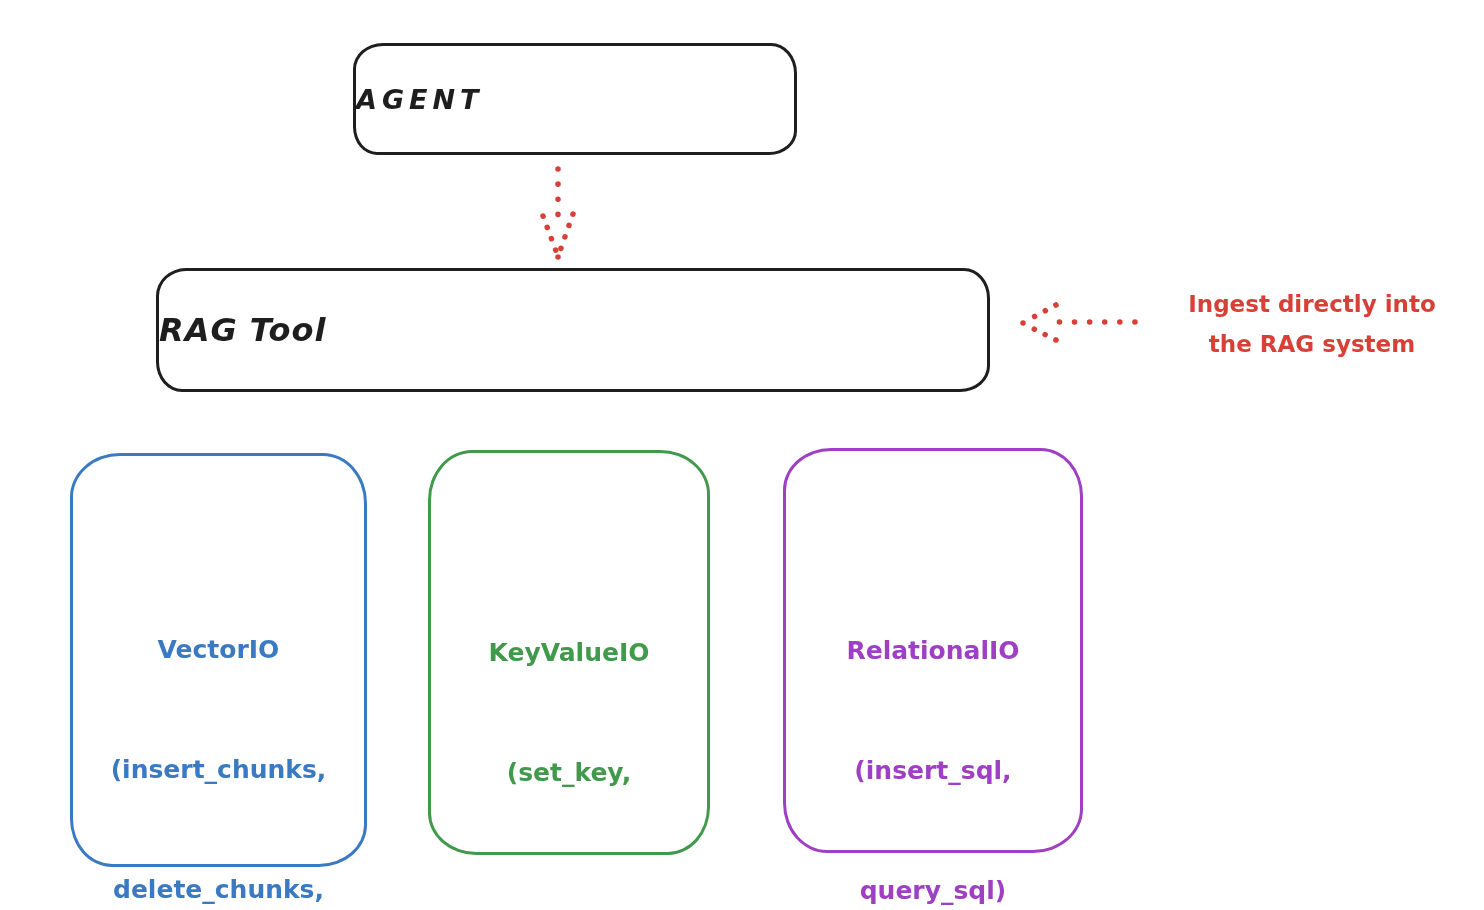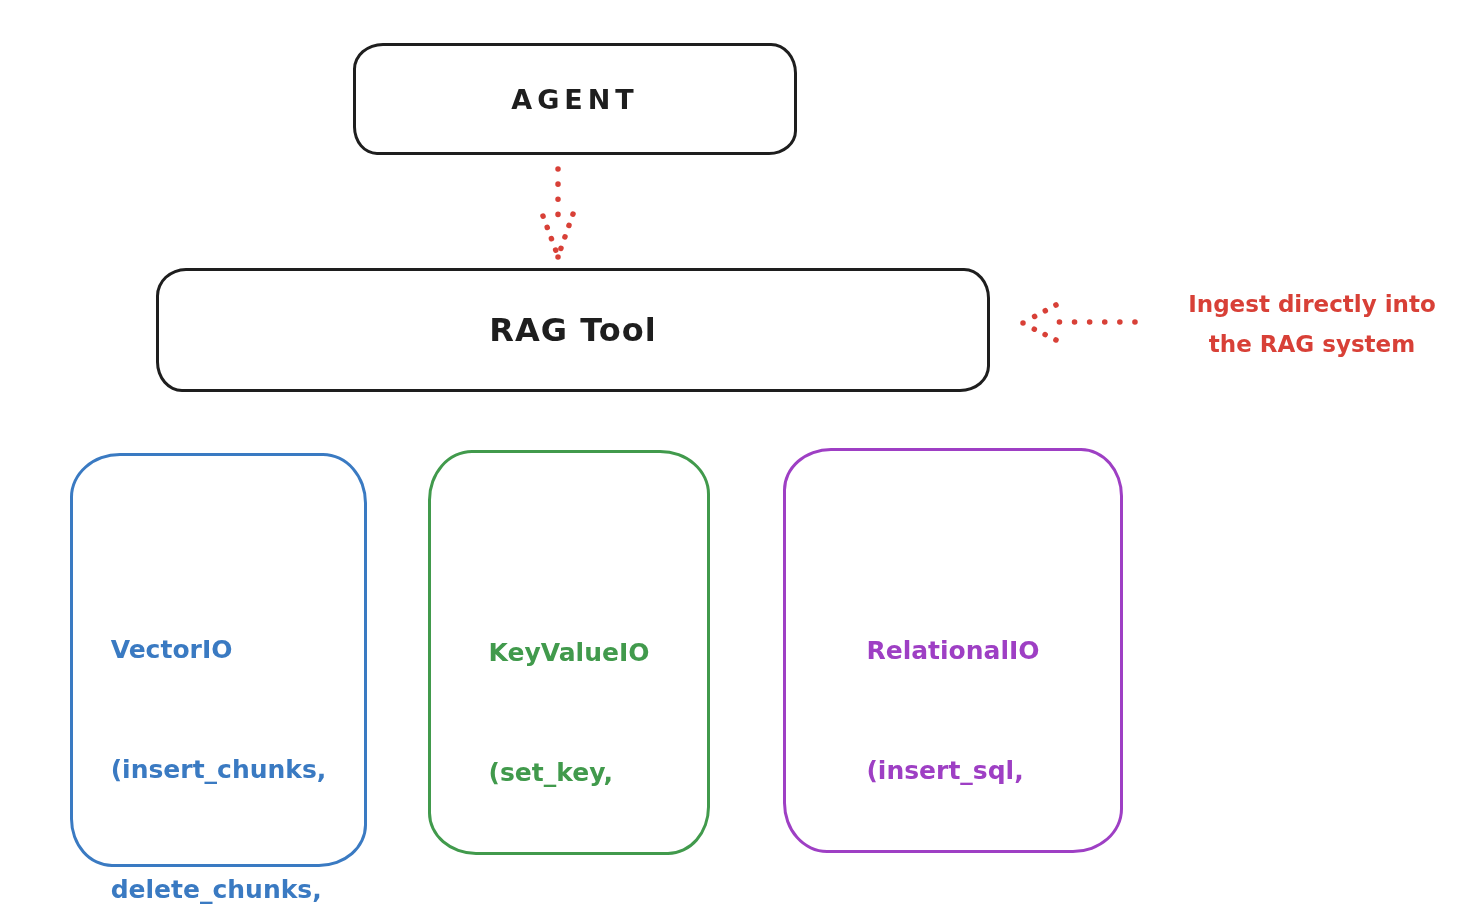--- a/index.html
+++ b/index.html
@@ -9,21 +9,21 @@
     background:#ffffff;
     font-family:"DejaVu Sans", sans-serif;
     overflow:hidden;
   }
   .node{
     position:absolute;
     box-sizing:border-box;
     background:#ffffff;
     display:flex;
     align-items:center;
-    justify-content:center;
+    font-style:italic;
   }
   
   .agent-node{
     left:353px;top:43px;width:444px;height:112px;
     border:3.5px solid var(--ink);
     border-radius:30px 26px 28px 24px / 26px 30px 24px 28px;
   }
   .rag-node{
     left:156px;top:268px;width:834px;height:124px;
     border:3.5px solid var(--ink);
@@ -41,20 +41,21 @@
     letter-spacing:5px;
   }
   
   .backend{
     position:absolute;
     box-sizing:border-box;
     background:#ffffff;
     display:flex;
     flex-direction:column;
     align-items:center;
+    text-align:center;
   }
   .backend .methods{
     line-height:40px;
     font-size:25px;
     font-weight:600;
     white-space:pre;
   }
   .backend-vector{
     left:70px;top:453px;width:297px;height:414px;
     border:3.5px solid var(--blue);
@@ -63,21 +64,21 @@
     padding-top:94px;
   }
   .backend-keyvalue{
     left:428px;top:450px;width:282px;height:405px;
     border:3.5px solid var(--green);
     border-radius:44px 50px 42px 48px / 50px 44px 48px 42px;
     color:var(--green);
     padding-top:100px;
   }
   .backend-relational{
-    left:783px;top:448px;width:340px;height:405px;
+    left:783px;top:448px;width:300px;height:405px;
     border:3.5px solid var(--violet);
     border-radius:48px 42px 50px 44px / 42px 48px 44px 50px;
     color:var(--violet);
     padding-top:100px;
   }
   
   .annotation{
     position:absolute;
     left:1140px;top:284px;width:344px;
     color:var(--red);
@@ -157,17 +158,18 @@
       <div>KeyValueIO</div>
       <div>(set_key,</div>
     </div>
 
   </div>
 
   <div class="backend backend-relational">
     <div class="methods">
       <div>RelationalIO</div>
       <div>(insert_sql,</div>
+      <div>query_sql)</div>
     </div>
 
   </div>
 
 </div>
 
 </body></html>

